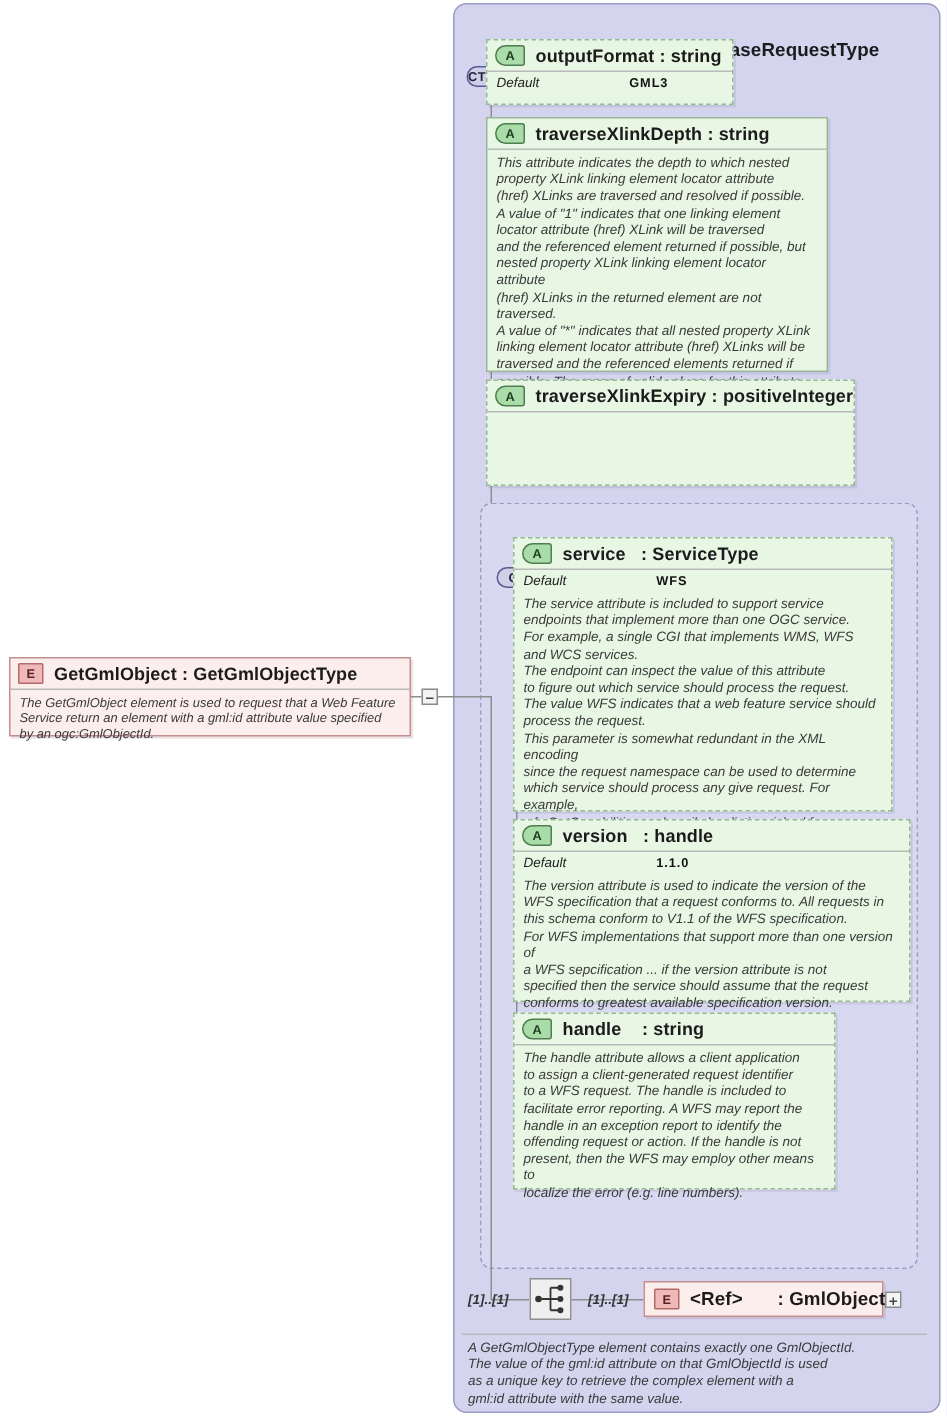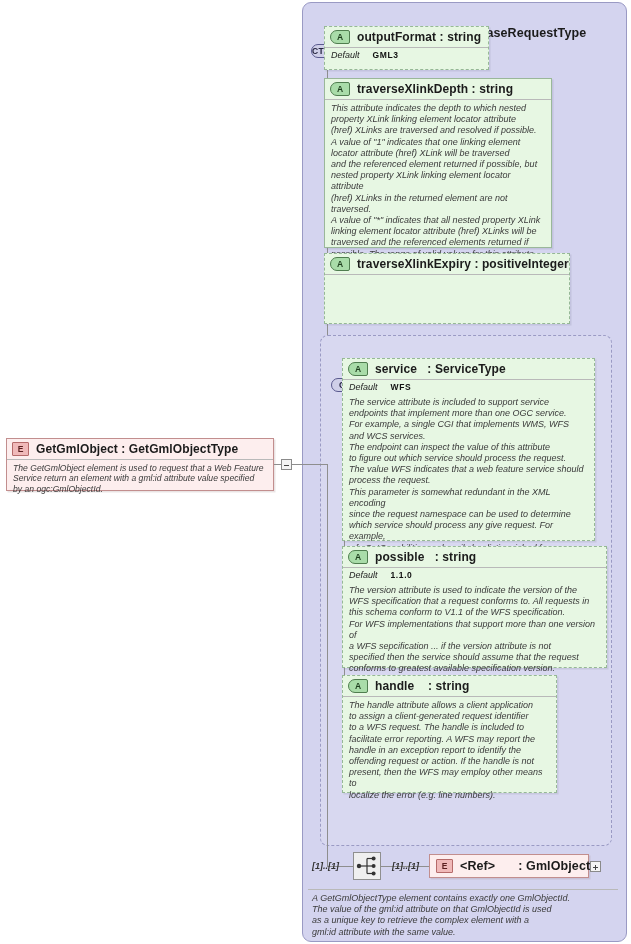--- a/index.html
+++ b/index.html
@@ -39,35 +39,36 @@
     font-size: 9px;
     font-style: italic;
     color: #3a3a3a;
     line-height: 11.2px;
     padding: 3px 6px 4px 6px;
     white-space: pre-line;
   }
   .prop-row {
     display: flex;
     align-items: center;
-    gap: 13px;
+    gap: 27px;
     padding: 2px 6px 2px 6px;
     font-size: 9px;
     border-top: 1px solid #b9b9b9;
   }
   .prop-key {
     font-style: italic;
     color: #222;
     font-size: 9px;
   }
   .prop-val {
     font-weight: bold;
     color: #111;
     font-size: 8.5px;
     letter-spacing: .6px;
+    margin-left: 33px;
   }
   .sep {
     border-top: 1px solid #b9b9b9;
     margin: 0;
     height: 0;
   }
 
   
   .ico {
     flex: 0 0 auto;
@@ -349,21 +350,21 @@
 which service should process any give request.  For example,
 wfs:GetCapabilities and easily be distinguished from
 wcs:GetCapabilities using the namespaces.</div>
   </div>
 
   <div class="attrbox" style="left:342px; top:546px; width:265px; height:122px;">
     <div class="hdr">
       <span class="ico ico-a">
         <span>A</span>
       </span>
-      <span class="hdr-title">possible   : string</span>
+      <span class="hdr-title">version   : handle</span>
     </div>
     <div class="prop-row">
       <span class="prop-key">Default</span>
       <span class="prop-val">1.1.0</span>
     </div>
     <div class="doc">The version attribute is used to indicate the version of the
 WFS specification that a request conforms to.  All requests in
 this schema conform to V1.1 of the WFS specification.
 For WFS implementations that support more than one version of
 a WFS sepcification ... if the version attribute is not

